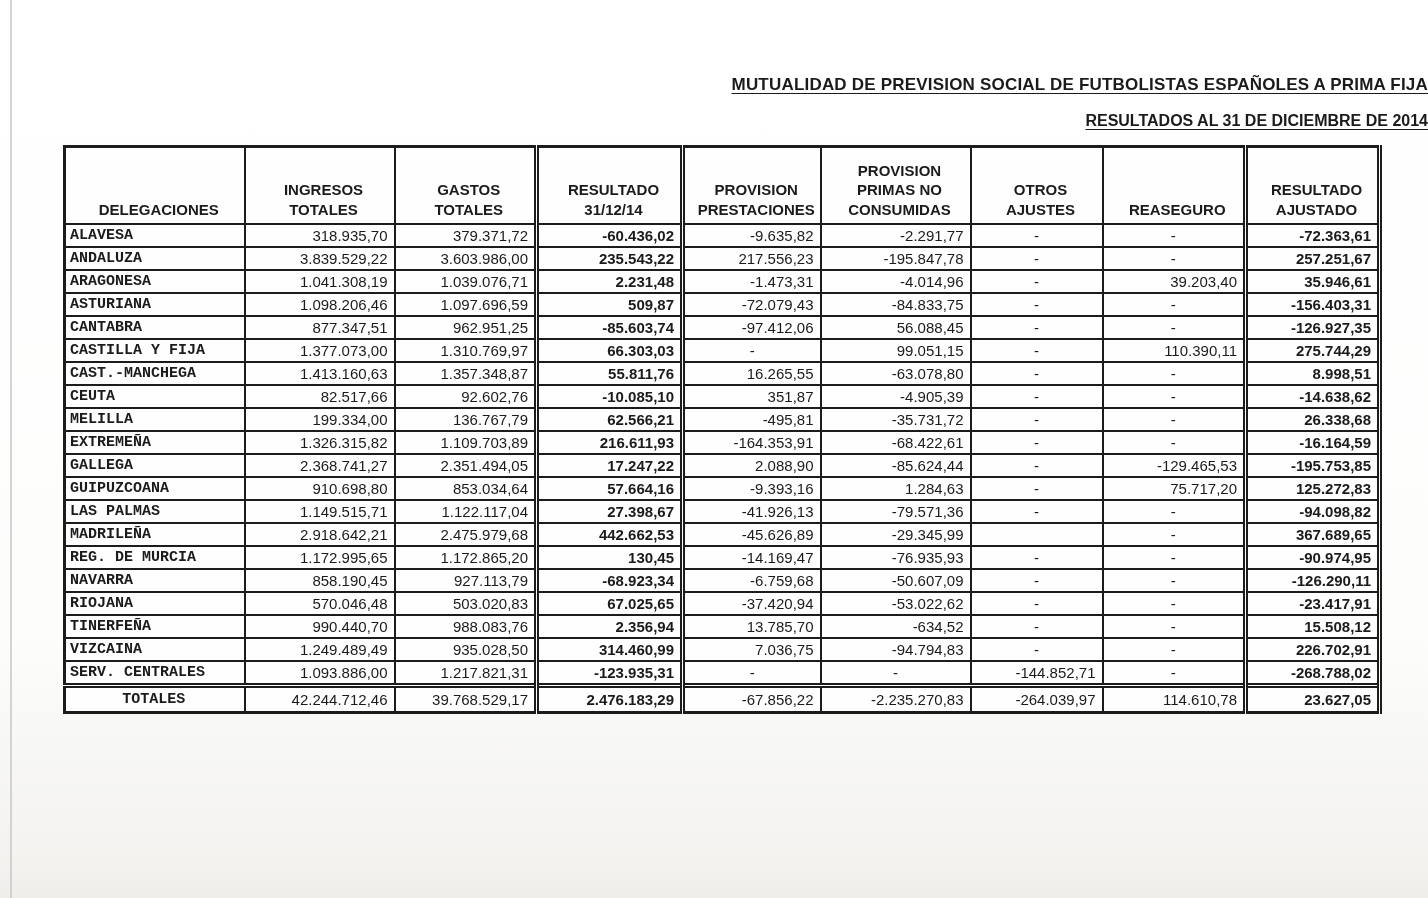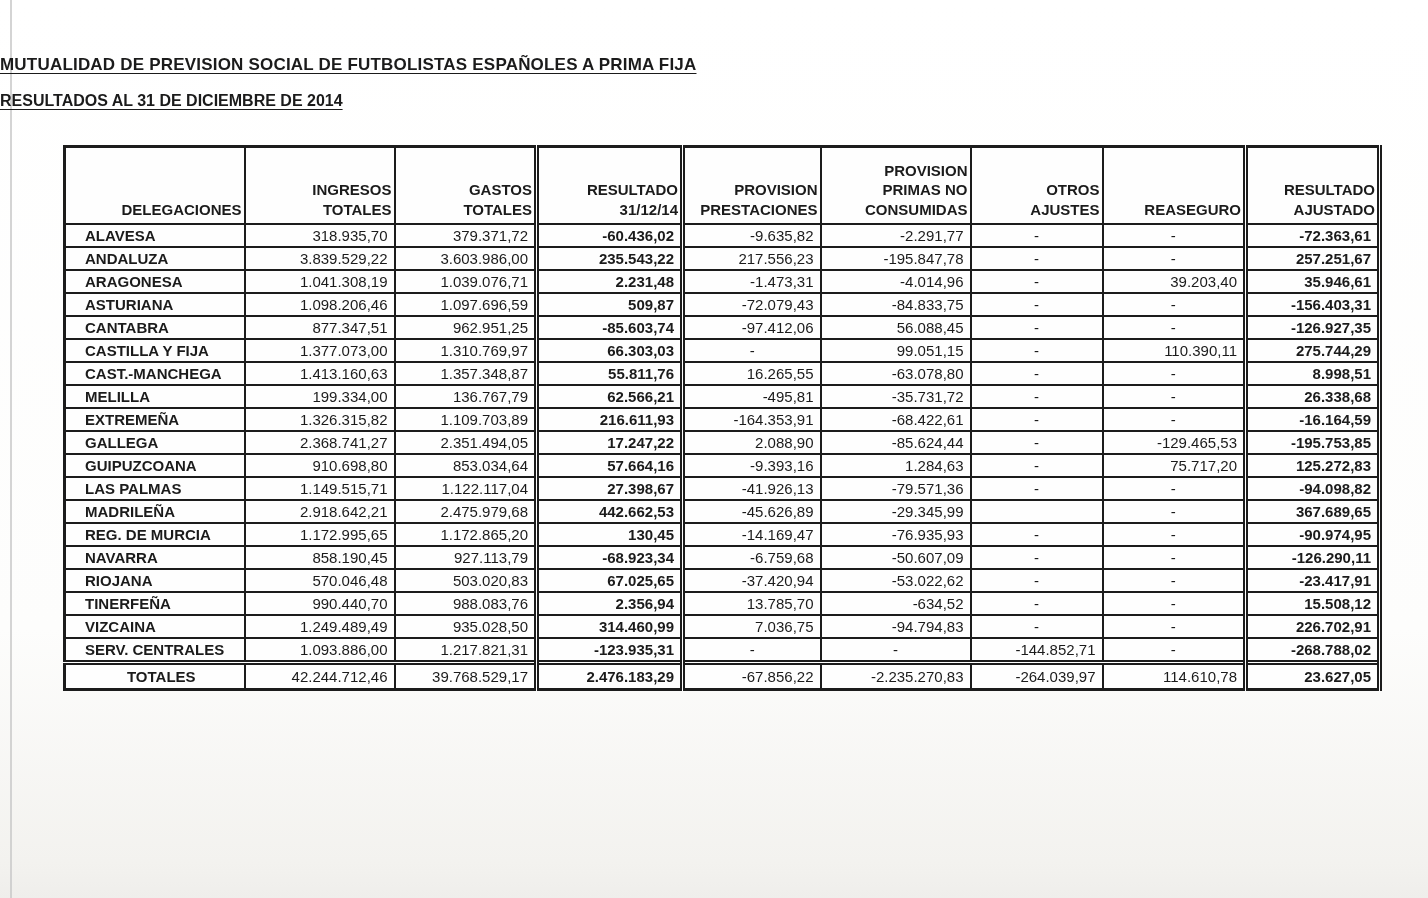--- a/index.html
+++ b/index.html
@@ -15,22 +15,23 @@
   .scan-edge {
     position: absolute;
     left: 10px; top: 0;
     width: 2px; height: 100%;
     background: #c9c9c9;
     opacity: .8;
   }
   .title, .subtitle {
     position: absolute;
     left: 0; width: 100%;
-    text-align: left;
+    text-align: right;
     font-weight: bold;
+    margin-top: 20px;
   }
   .title { top: 55px; font-size: 17px; letter-spacing: .2px; }
   .subtitle { top: 92px; font-size: 16px; }
   .title span, .subtitle span {
     text-decoration: underline;
     text-underline-offset: 3px;
   }
   table.results {
     position: absolute;
     left: 63px; top: 145px;
@@ -38,34 +39,34 @@
     border-collapse: collapse;
     table-layout: fixed;
     border: 3px solid #1c1c1c;
     background: #fefefe;
   }
   th, td { border: 2px solid #1c1c1c; overflow: hidden; }
   thead th {
     height: 71px;
     font-size: 15px;
     font-weight: bold;
-    text-align: right;
+    text-align: center;
     vertical-align: bottom;
     padding: 0 2px 4px 10px;
     white-space: pre-line;
     line-height: 1.3;
   }
   tbody td {
     height: 21px;
     font-size: 15px;
     padding: 0 6px;
     line-height: 1;
     vertical-align: middle;
   }
-  td.label { font-weight: bold; text-align: left; padding-left: 19px; }
+  td.label { font-weight: bold; text-align: left; padding-left: 4px; font-family: Liberation Mono, monospace; }
   td.num { text-align: right; }
   td.center { text-align: center; }
   td.bold { font-weight: bold; text-align: right; }
   .dblcol { border-left: 5px double #1c1c1c; border-right: 5px double #1c1c1c; margin-top: 8px; }
   tr.totals td { border-top: 5px double #1c1c1c; font-size: 15px; height: 23px; }
   tr.totals td.label { text-align: center; }
 </style>
 </head>
 <body>
 
@@ -184,20 +185,31 @@
           <td class="num">1.413.160,63</td>
           <td class="num">1.357.348,87</td>
           <td class="num bold dblcol">55.811,76</td>
           <td class="num">16.265,55</td>
           <td class="num">-63.078,80</td>
           <td class="center">-</td>
           <td class="center">-</td>
           <td class="num bold dblcol">8.998,51</td>
         </tr>
         <tr>
+          <td class="label">CEUTA</td>
+          <td class="num">82.517,66</td>
+          <td class="num">92.602,76</td>
+          <td class="num bold dblcol">-10.085,10</td>
+          <td class="num">351,87</td>
+          <td class="num">-4.905,39</td>
+          <td class="center">-</td>
+          <td class="center">-</td>
+          <td class="num bold dblcol">-14.638,62</td>
+        </tr>
+        <tr>
           <td class="label">MELILLA</td>
           <td class="num">199.334,00</td>
           <td class="num">136.767,79</td>
           <td class="num bold dblcol">62.566,21</td>
           <td class="num">-495,81</td>
           <td class="num">-35.731,72</td>
           <td class="center">-</td>
           <td class="center">-</td>
           <td class="num bold dblcol">26.338,68</td>
         </tr>

